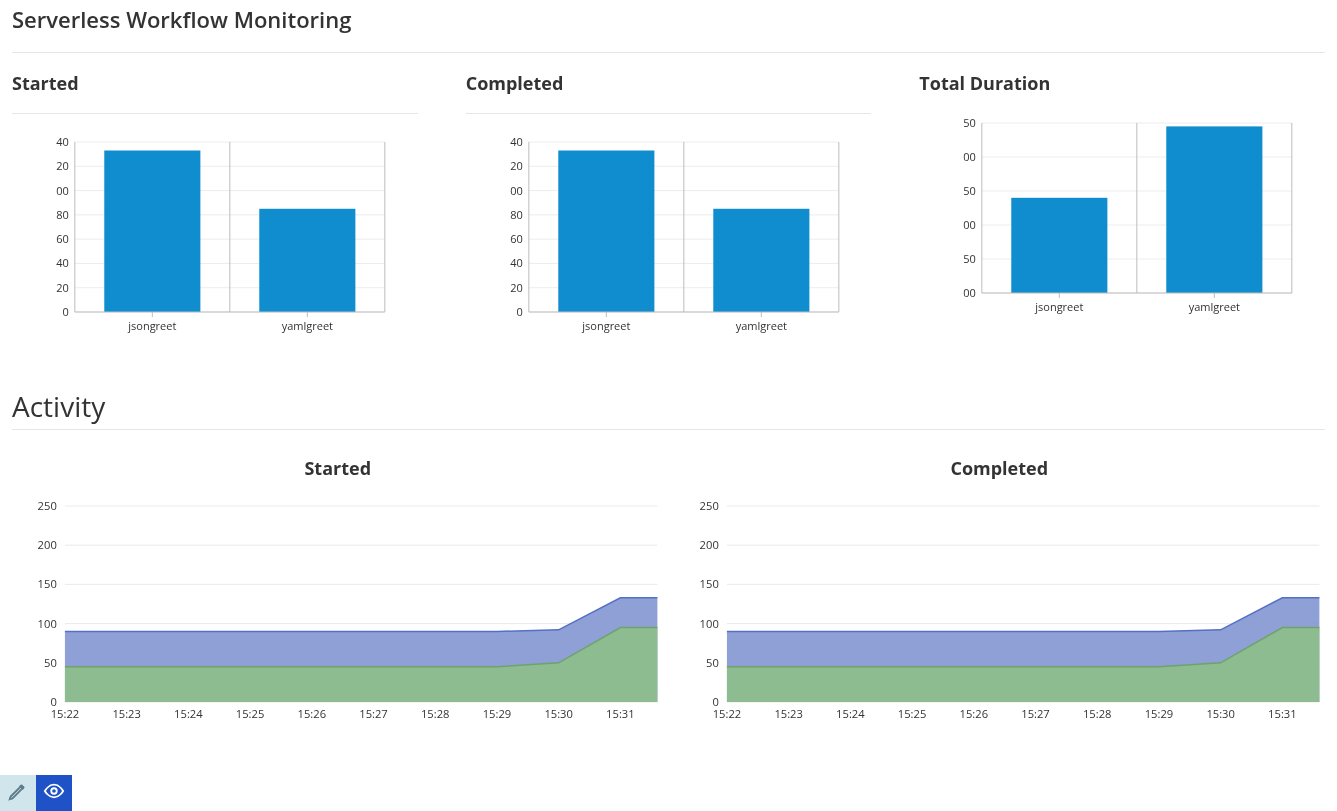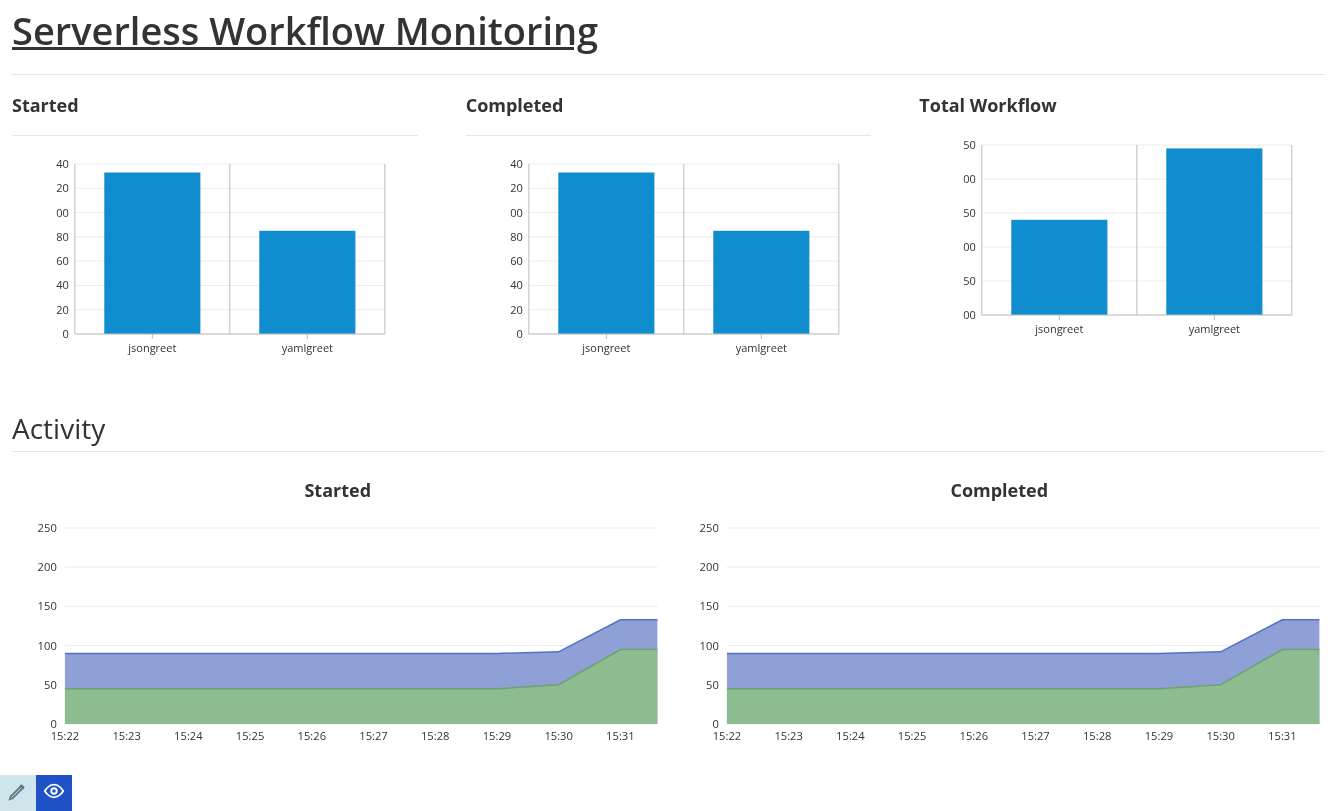--- a/index.html
+++ b/index.html
@@ -5,25 +5,24 @@
   * { box-sizing: border-box; }
   body {
     margin: 0;
     padding: 0 12px 0 12px;
     font-family: "Open Sans", "Helvetica Neue", Arial, sans-serif;
     color: #333;
     background: #fff;
     width: 1337px;
   }
   h1.page-title {
-    font-size: 38px;
+    font-size: 22px;
     font-weight: 600;
     margin: 4px 0 18px 0;
     color: #333;
-    text-decoration: underline;
   }
   hr.rule { border: none; border-top: 1px solid #e6e6e6; margin: 0; }
   .row3 {
     display: grid;
     grid-template-columns: 1fr 1fr 1fr;
     gap: 48px;
     padding-top: 18px;
   }
   .panel-title {
     font-size: 18px;
@@ -147,21 +146,21 @@
         <text class="axis-text" x="34" y="62.57142857142857" text-anchor="end">00</text>
         <text class="axis-text" x="34" y="38.285714285714306" text-anchor="end">20</text>
         <text class="axis-text" x="34" y="14" text-anchor="end">40</text>
         <text class="axis-text" x="117.5" y="198" text-anchor="middle">jsongreet</text>
         <text class="axis-text" x="272.5" y="198" text-anchor="middle">yamlgreet</text>
         <line class="axis-line" x1="117.5" x2="117.5" y1="180" y2="185"></line>
         <line class="axis-line" x1="272.5" x2="272.5" y1="180" y2="185"></line>
     </svg>
   </div>
     <div>
-    <div class="panel-title">Total Workflow</div>
+    <div class="panel-title">Total Duration</div>
     
     <svg class="barchart" viewBox="0 0 360 210">
       <line class="grid-line" x1="40" x2="350" y1="180" y2="180"></line>
         <line class="grid-line" x1="40" x2="350" y1="146" y2="146"></line>
         <line class="grid-line" x1="40" x2="350" y1="112" y2="112"></line>
         <line class="grid-line" x1="40" x2="350" y1="78" y2="78"></line>
         <line class="grid-line" x1="40" x2="350" y1="44" y2="44"></line>
         <line class="grid-line" x1="40" x2="350" y1="10" y2="10"></line>
       <line class="axis-line" x1="40" x2="40" y1="10" y2="180"></line>
         <line class="axis-line" x1="195" x2="195" y1="10" y2="180"></line>

